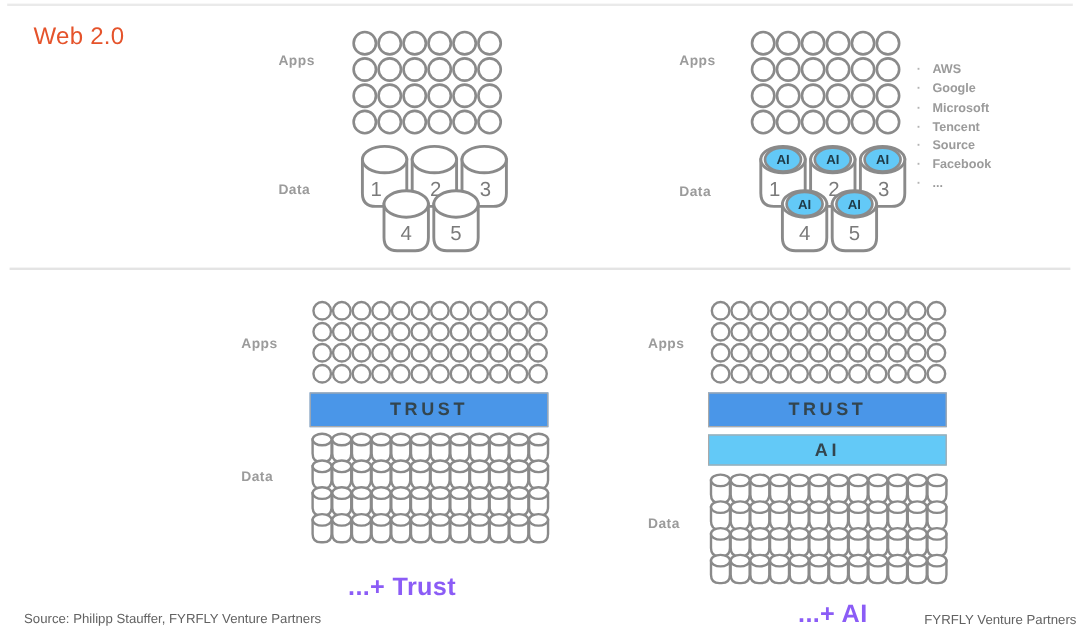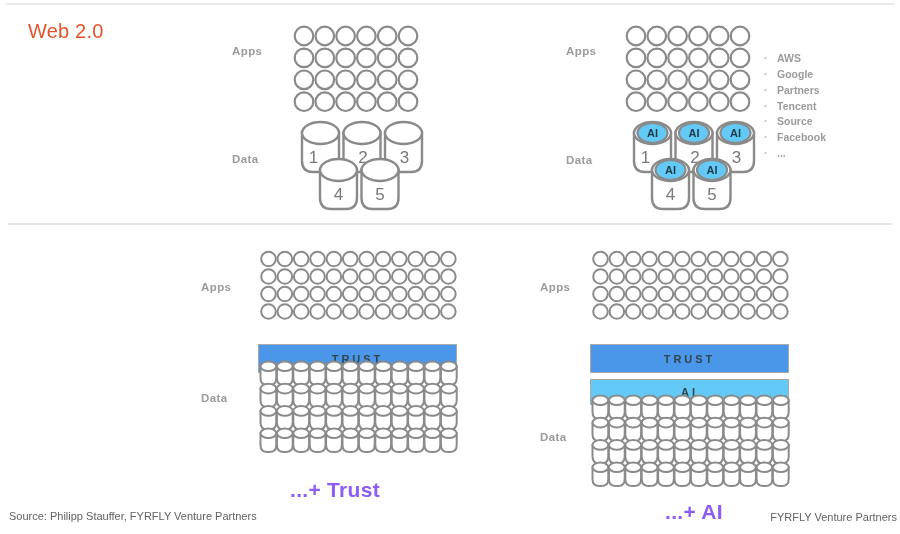--- a/index.html
+++ b/index.html
@@ -4,21 +4,21 @@
 <style>
   html,body{margin:0;padding:0;background:#fff;}
   .canvas{position:relative;width:900px;height:534px;background:#fff;overflow:hidden;
           font-family:"Liberation Sans","DejaVu Sans",sans-serif;}
   .canvas > *{position:absolute;}
   .rule{height:2px;background:#e4e4e4;}
   .rule-thin{height:1.5px;background:#eaeaea;}
   .title{font-size:20px;color:#E5532B;line-height:23px;letter-spacing:0.2px;}
   .lbl{font-size:11.5px;font-weight:600;color:#9b9b9b;letter-spacing:0.4px;}
   .bar{border:1.5px solid #aaaaaa;box-sizing:border-box;display:flex;align-items:center;justify-content:center;
-       font-weight:700;font-size:11px;letter-spacing:3px;color:#33454e;margin-top:17px;}
+       font-weight:700;font-size:15px;letter-spacing:3px;color:#33454e;}
   .providers{list-style:none;margin:0;padding:0;font-size:10.5px;font-weight:700;color:#9b9b9b;}
   .providers li{line-height:15.85px;display:flex;align-items:baseline;}
   .providers .blt{color:#b3b3b3;width:13px;flex:0 0 13px;}
   .caption{font-size:21px;font-weight:700;color:#8b5cf6;text-align:center;letter-spacing:0.3px;}
   .foot{font-size:11px;color:#626262;}
   svg{position:absolute;overflow:visible;}
   svg text{font-family:"Liberation Sans","DejaVu Sans",sans-serif;}
 </style>
 </head>
 <body>
@@ -136,21 +136,21 @@
       <li>
         <span class="blt">·</span>
         <span>AWS</span>
       </li>
       <li>
         <span class="blt">·</span>
         <span>Google</span>
       </li>
       <li>
         <span class="blt">·</span>
-        <span>Partners</span>
+        <span>Microsoft</span>
       </li>
       <li>
         <span class="blt">·</span>
         <span>Tencent</span>
       </li>
       <li>
         <span class="blt">·</span>
         <span>Source</span>
       </li>
       <li>
@@ -464,15 +464,15 @@
       <ellipse cx="141.6" cy="73.2" rx="7.9" ry="4.8" fill="#fff" stroke="#8A8A8A" stroke-width="2"></ellipse>
       <path d="M 150.1 73.2 L 150.1 84.9 Q 150.1 91.9 157.1 91.9 L 158.9 91.9 Q 165.9 91.9 165.9 84.9 L 165.9 73.2 Z" fill="#fff" stroke="#8A8A8A" stroke-width="2"></path>
       <ellipse cx="158" cy="73.2" rx="7.9" ry="4.8" fill="#fff" stroke="#8A8A8A" stroke-width="2"></ellipse>
       <path d="M 166.5 73.2 L 166.5 84.9 Q 166.5 91.9 173.5 91.9 L 175.3 91.9 Q 182.3 91.9 182.3 84.9 L 182.3 73.2 Z" fill="#fff" stroke="#8A8A8A" stroke-width="2"></path>
       <ellipse cx="174.4" cy="73.2" rx="7.9" ry="4.8" fill="#fff" stroke="#8A8A8A" stroke-width="2"></ellipse>
       <path d="M 182.89999999999998 73.2 L 182.89999999999998 84.9 Q 182.89999999999998 91.9 189.89999999999998 91.9 L 191.7 91.9 Q 198.7 91.9 198.7 84.9 L 198.7 73.2 Z" fill="#fff" stroke="#8A8A8A" stroke-width="2"></path>
       <ellipse cx="190.79999999999998" cy="73.2" rx="7.9" ry="4.8" fill="#fff" stroke="#8A8A8A" stroke-width="2"></ellipse>
     </svg>
   <div class="caption" style="left:592px;top:500px;width:204px;">...+ AI</div>
 
-  <div class="foot" style="left:9px;top:510px;">Source: Philipp Stauffer, FYRFLY Venture Partners</div>
+  <div class="foot" style="left:20px;top:510px;">Source: Philipp Stauffer, FYRFLY Venture Partners</div>
   <div class="foot" style="right:3px;top:511px;">FYRFLY Venture Partners</div>
 </div>
 
 </body></html>

